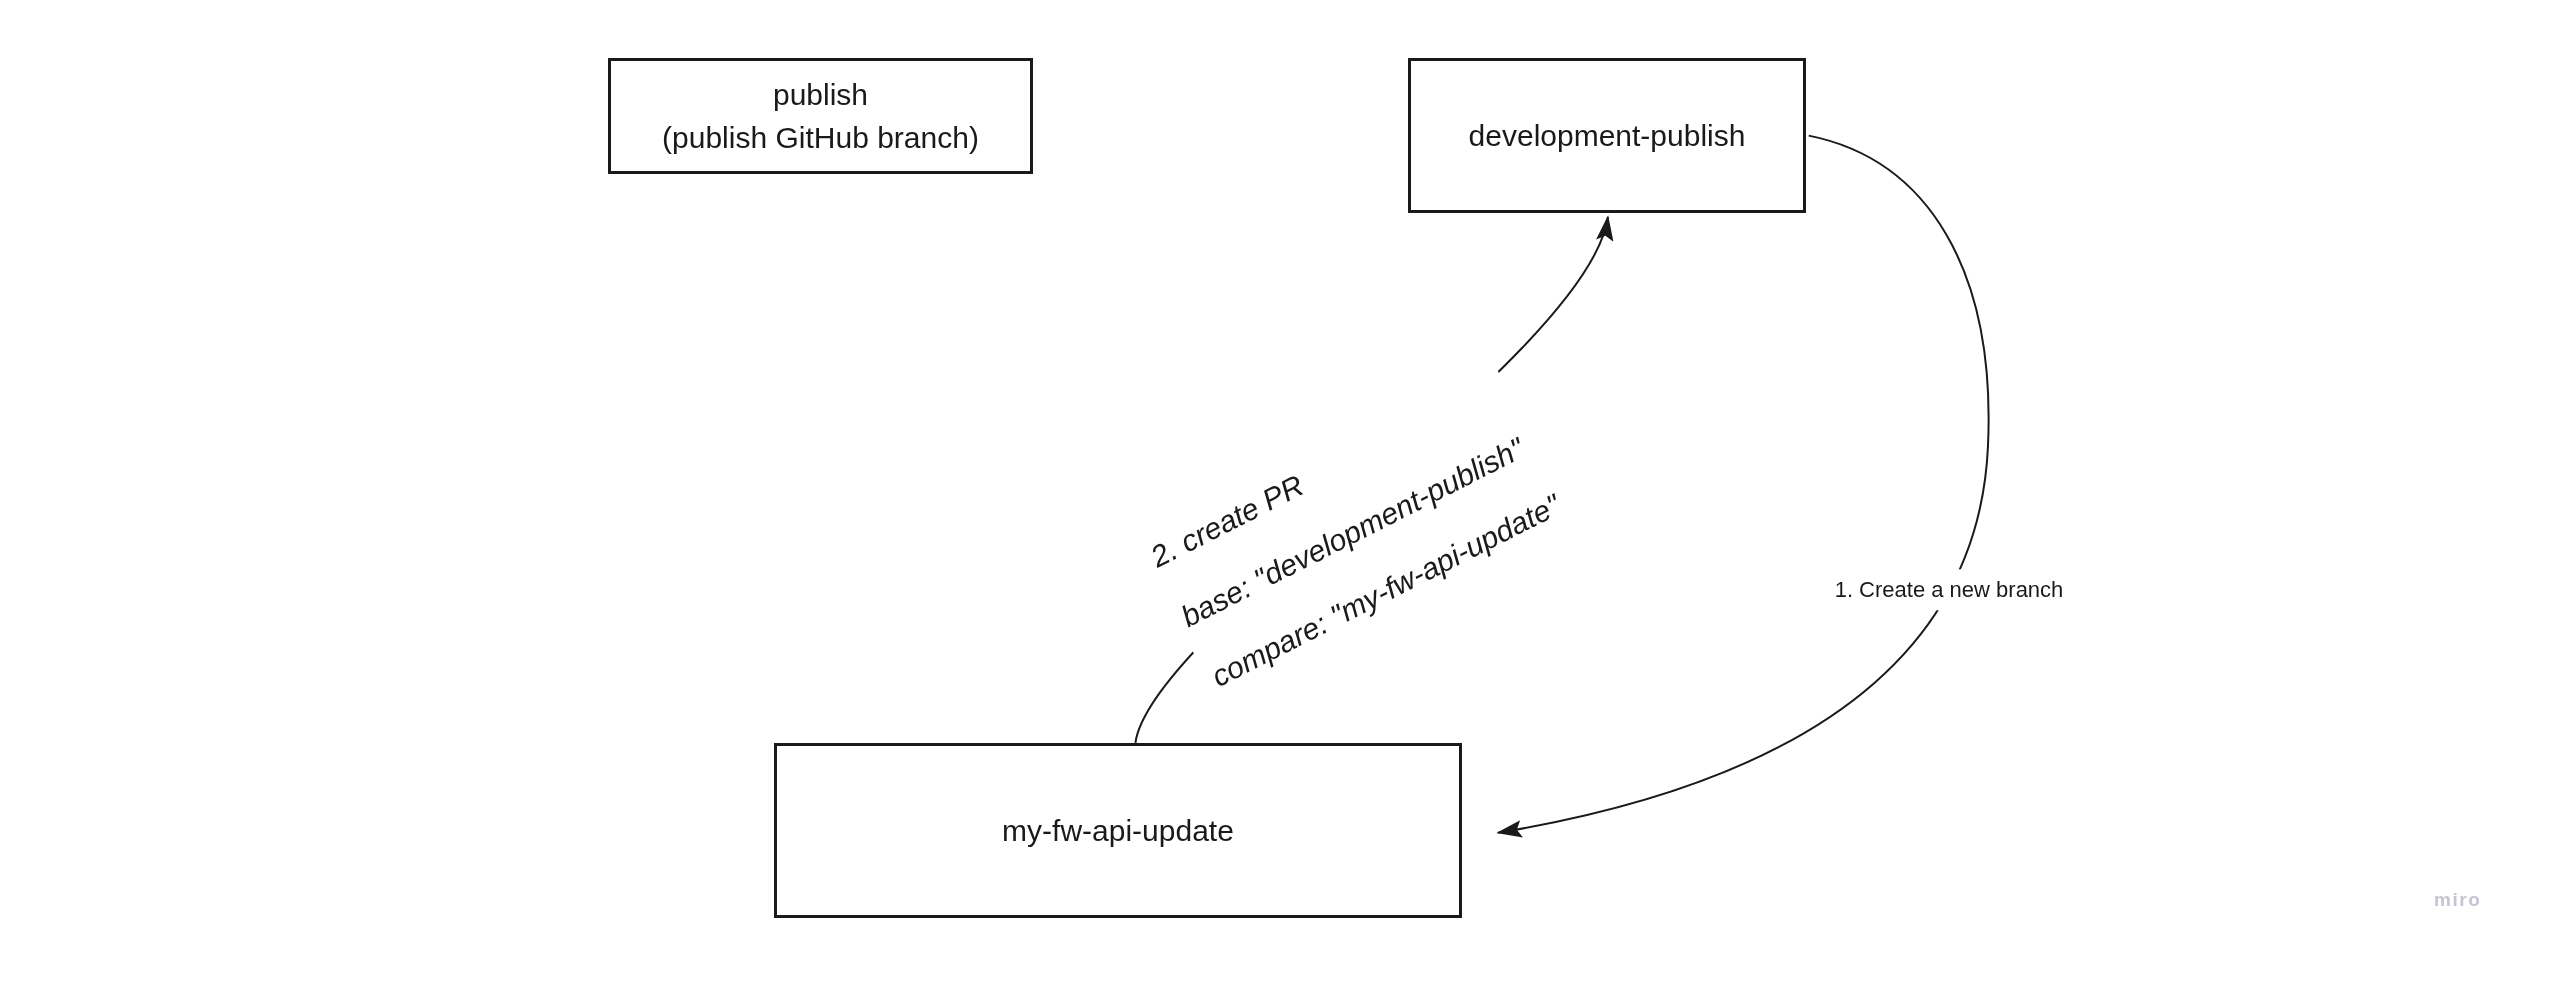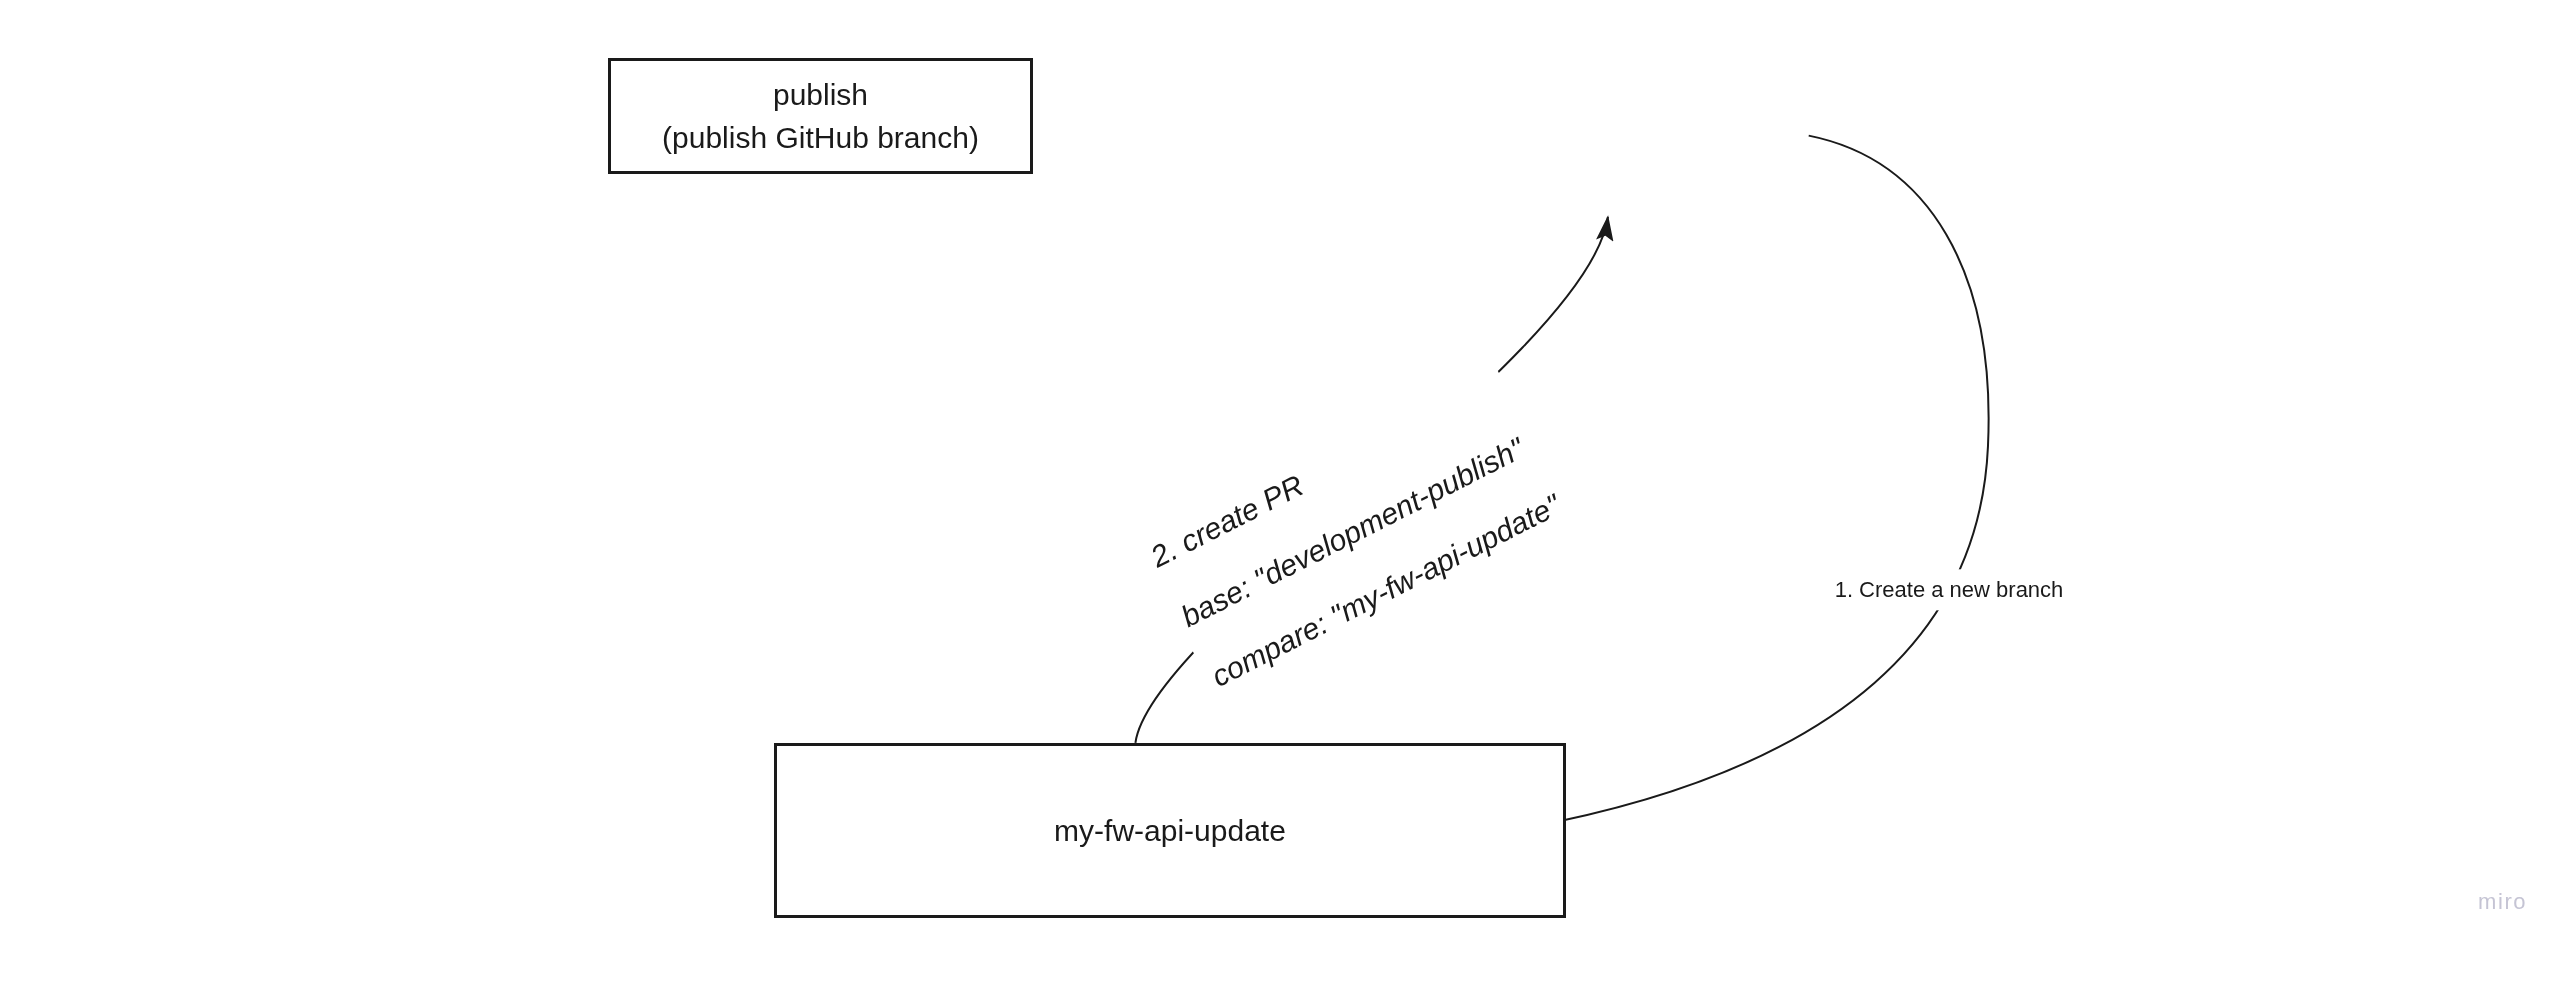--- a/index.html
+++ b/index.html
@@ -32,21 +32,21 @@
     background:#ffffff;
     border:3.2px solid var(--stroke);
     display:flex;flex-direction:column;
     align-items:center;justify-content:center;
     text-align:center;
     font-size:30px;line-height:43px;
     color:var(--text);
   }
   .node-publish{left:608px;top:58px;width:425px;height:116px;}
   .node-dev-publish{left:1408px;top:58px;width:398px;height:155px;}
-  .node-my-fw{left:774px;top:743px;width:792px;height:175px;}
+  .node-my-fw{left:774px;top:743px;width:688px;height:175px;}
   .connector-label{
     position:absolute;z-index:3;
     background:#ffffff;
     color:var(--text);
     white-space:nowrap;
   }
   .label-create-branch{
     left:1949px;top:590px;
     transform:translate(-50%,-50%);
     font-size:22px;line-height:35px;
@@ -57,24 +57,23 @@
     transform:rotate(-27deg);
     transform-origin:0 0;
     font-size:30px;line-height:67px;
     font-style:italic;
     padding:1.6px 6.4px;
     text-align:left;
   }
   .watermark{
     position:absolute;z-index:4;
     left:2434px;top:889px;
-    font-size:22px;font-weight:normal;
+    font-size:19px;font-weight:bold;
     letter-spacing:1.6px;
     color:var(--watermark);
-    margin-left:44px;
   }
 </style>
 </head>
 <body>
 
 <div class="canvas">
 
   <svg class="connector-layer" width="2576" height="986" viewBox="0 0 3233 1237">
     <defs>
       <marker id="arrowhead" markerUnits="userSpaceOnUse" markerWidth="32" markerHeight="22" viewBox="0 0 32 22" refX="30" refY="11" orient="auto">
@@ -85,20 +84,23 @@
     <path class="connector-path" d="M 2270 170 C 2420 200, 2505 340, 2495 560 C 2485 780, 2330 970, 1880 1045" marker-end="url(#arrowhead)"></path>
 
     <path class="connector-path" d="M 1425 932 C 1445 788, 1995 445, 2018 272" marker-end="url(#arrowhead)"></path>
   </svg>
 
   <div class="node node-publish">
     <div>publish</div>
     <div>(publish GitHub branch)</div>
   </div>
 
+  <div class="node node-dev-publish">
+    <div>development-publish</div>
+  </div>
 
   <div class="node node-my-fw">
     <div>my-fw-api-update</div>
   </div>
 
   <div class="connector-label label-create-branch">1. Create a new branch</div>
 
   <div class="connector-label label-create-pr">
     <div>2. create PR</div>
     <div>base: "development-publish"</div>

